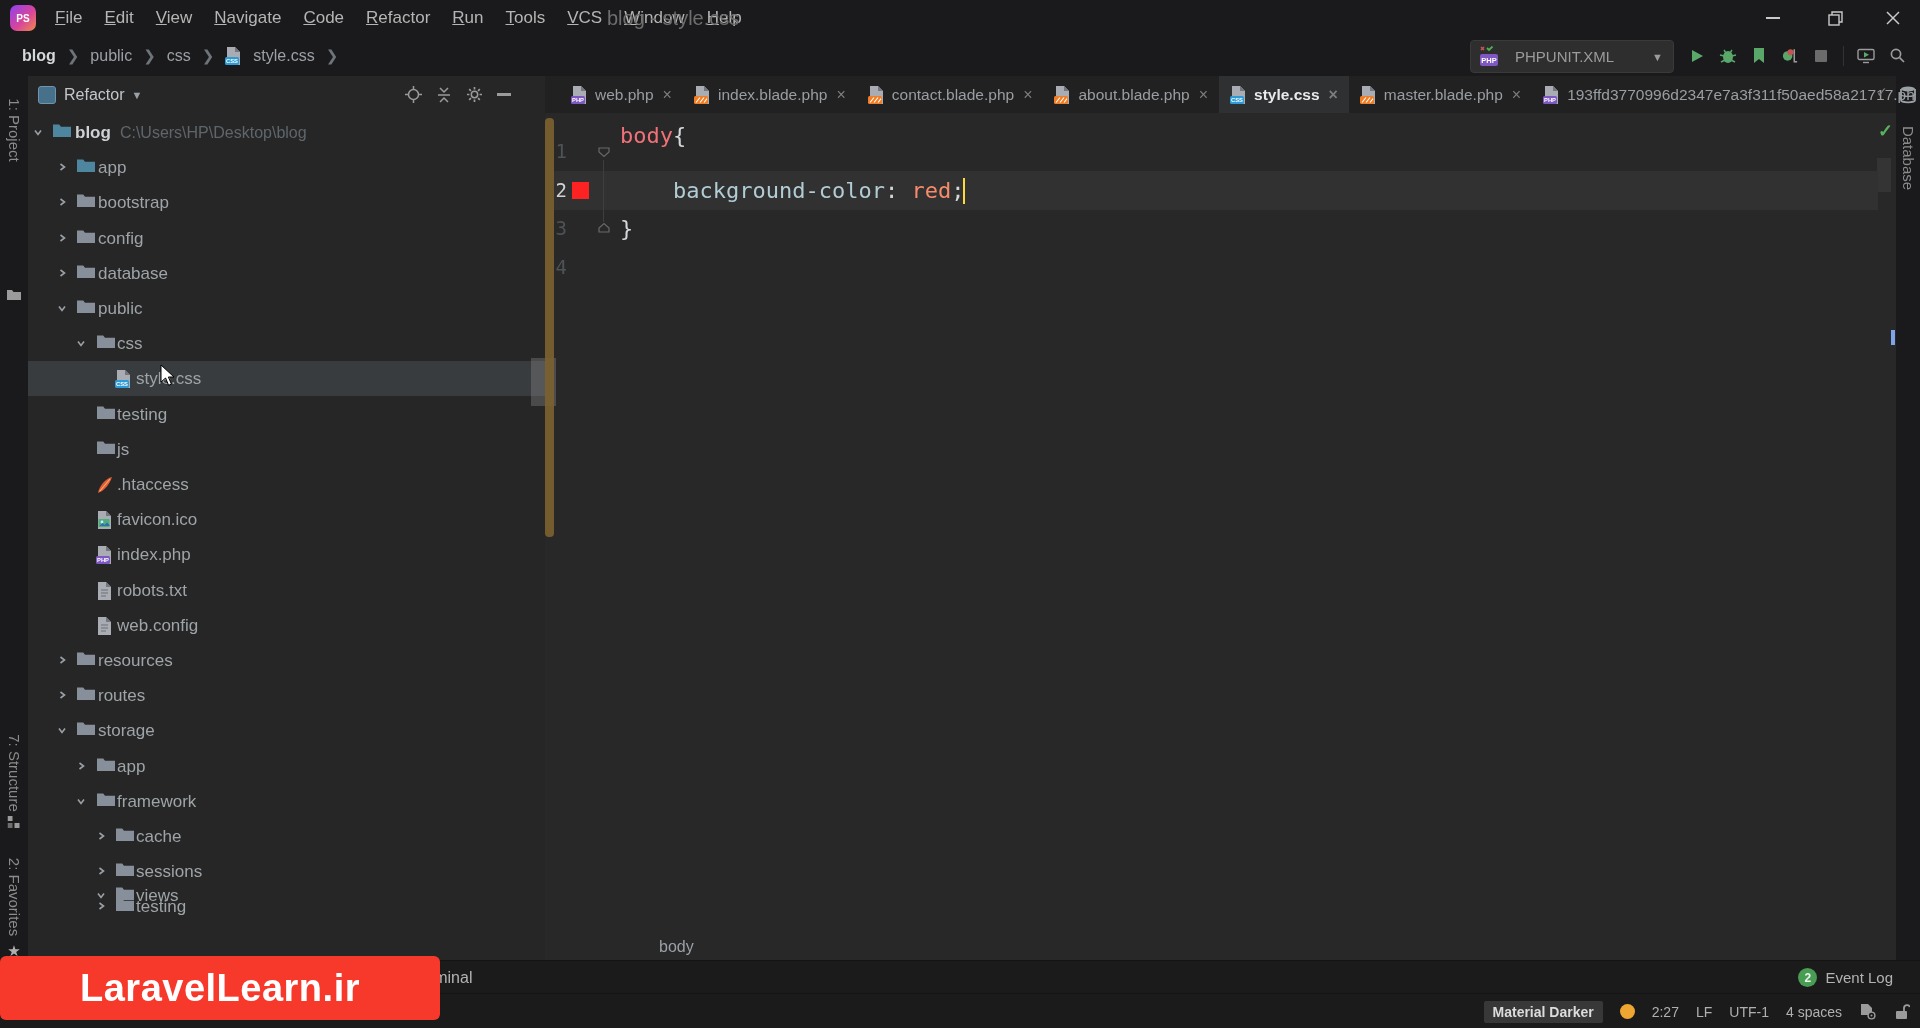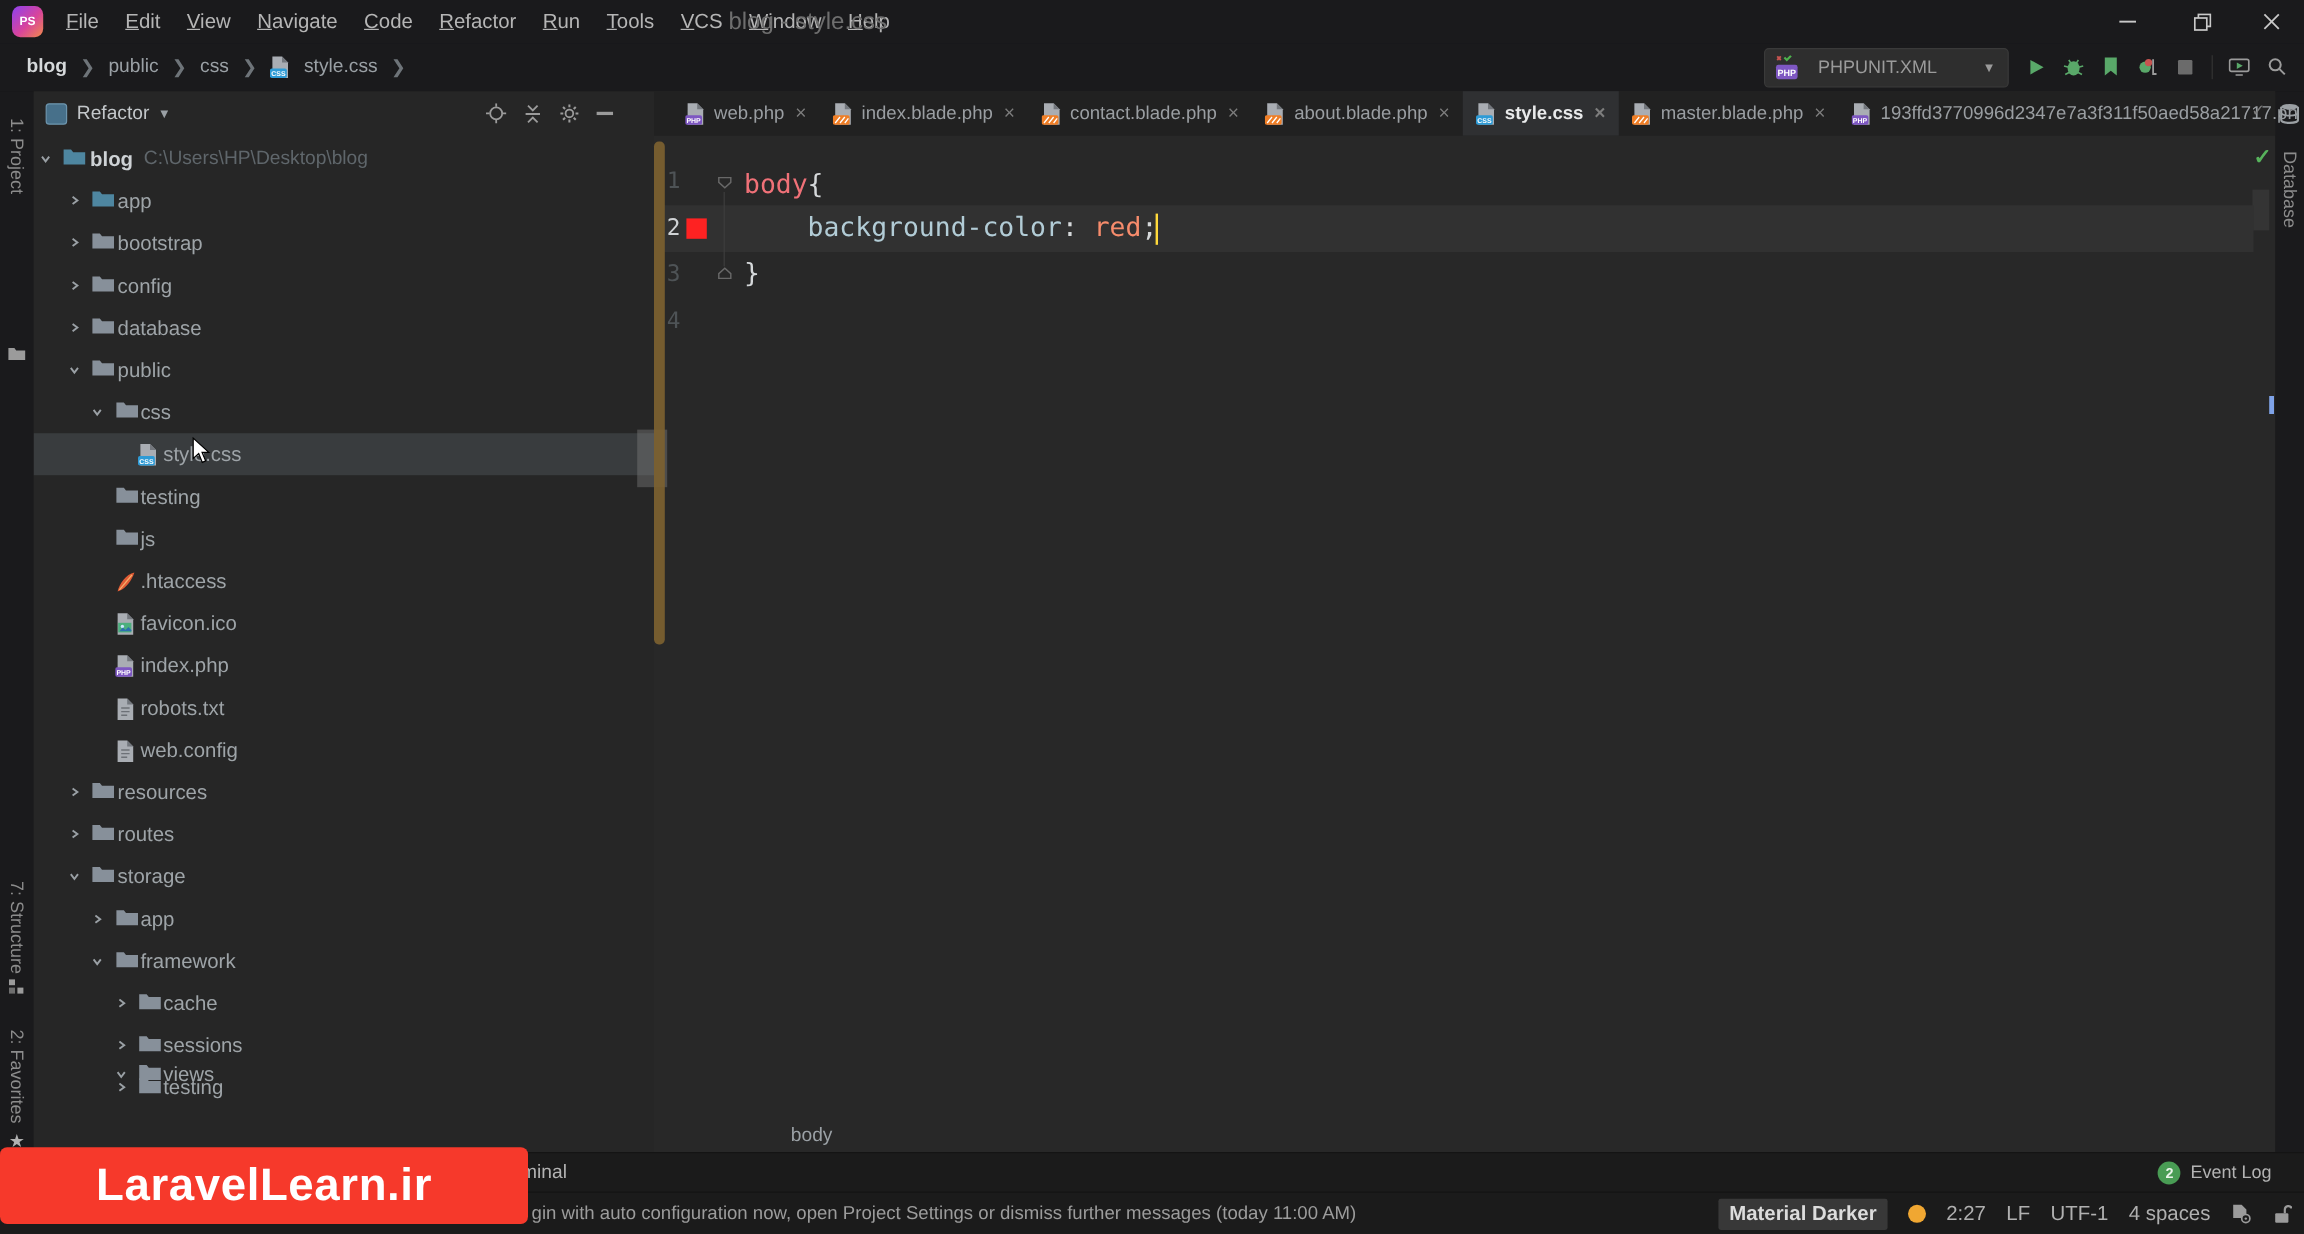--- a/index.html
+++ b/index.html
@@ -81,21 +81,21 @@
 
   
   #bottombar{position:absolute;left:0;top:960px;width:1920px;height:33px;background:#1b1b1b;border-top:1px solid #141414}
   #terminal-btn{position:absolute;left:412px;top:0;height:33px;line-height:33px;font-size:16px;color:#b3b3b3}
   #eventlog{position:absolute;right:27px;top:0;height:33px;display:flex;align-items:center;gap:8px}
   #eventlog-badge{width:19px;height:19px;border-radius:50%;background:#499c54;color:#eaf4ea;font-size:12px;font-weight:bold;display:flex;align-items:center;justify-content:center}
   #eventlog-label{font-size:15px;color:#b3b3b3}
 
   #statusbar{position:absolute;left:0;top:993px;width:1920px;height:35px;background:#1b1b1b;border-top:1px solid #141414}
   #status-msg{position:absolute;left:443px;top:0;height:35px;line-height:35px;font-size:15.5px;color:#9c9c9c;white-space:nowrap}
-  #status-right{position:absolute;right:10px;top:0;height:35px;display:flex;align-items:center;gap:17px;font-size:17px;color:#b0b0b0}
+  #status-right{position:absolute;right:10px;top:0;height:35px;display:flex;align-items:center;gap:17px;font-size:14px;color:#b0b0b0}
   #theme-chip{background:#383838;border-radius:2px;padding:3px 9px;color:#dcdcdc;font-weight:bold}
   #status-dot{width:15px;height:15px;border-radius:50%;background:#f0a732}
 
   
   #banner{position:absolute;left:0;top:956px;width:440px;height:64px;background:#f6392b;border-radius:6px;z-index:60;
           display:flex;align-items:center;justify-content:center}
   #banner span{color:#fff;font-size:38px;font-weight:600;letter-spacing:.5px}
 
   
   #cursor{position:absolute;left:160px;top:364px;z-index:100}
@@ -729,21 +729,21 @@
      </div>
     </div>
   <div id="insp-check-dim">✓</div>
   <div id="insp-check">✓</div>
   <div id="ed-scroll-thumb"></div>
   <div id="stripe-mark"></div>
 
   <div id="cur-line"></div>
   <div id="code">
       <div class="gnum" style="top:56px">1</div>
-      <div class="cline" style="top:59px"><span style="color:#f07178">body</span><span style="color:#d5d8da">{</span></div>
+      <div class="cline" style="top:40px"><span style="color:#f07178">body</span><span style="color:#d5d8da">{</span></div>
       <span class="foldbox" style="top:68px">
          <svg width="14" height="15" viewBox="0 0 14 15">
           <polygon points="2,4 12,4 12,8 7,12.5 2,8" fill="none" stroke="#686868" stroke-width="1.2"></polygon>
         </svg>
        </span>
       <div class="gnum cur" style="top:95px">2</div>
       <div class="cline" style="top:95px"><span style="color:#d5d8da">    </span><span style="color:#b2ccd6">background-color</span><span style="color:#d5d8da">: </span><span style="color:#f78c6c">red</span><span style="color:#d5d8da">;</span></div>
       <div class="gnum" style="top:133px">3</div>
       <div class="cline" style="top:133px"><span style="color:#d5d8da">}</span></div>
       <span class="foldbox" style="top:145px">
@@ -763,21 +763,20 @@
 
 <div id="bottombar">
   <span id="terminal-btn">Terminal</span>
   <div id="eventlog">
     <span id="eventlog-badge">2</span>
     <span id="eventlog-label">Event Log</span>
   </div>
 </div>
 
 <div id="statusbar">
-  <span id="status-msg">gin with auto configuration now, open Project Settings or dismiss further messages (today 11:00 AM)</span>
   <div id="status-right">
     <span id="theme-chip">Material Darker</span>
     <span id="status-dot"></span>
     <span>2:27</span>
     <span>LF</span>
     <span>UTF-1</span>
     <span>4 spaces</span>
     <span>
       <svg width="18" height="17" viewBox="0 0 18 17">
         <path d="M2 1h7l4 4v7H2z" fill="#9b9b9b"></path>

